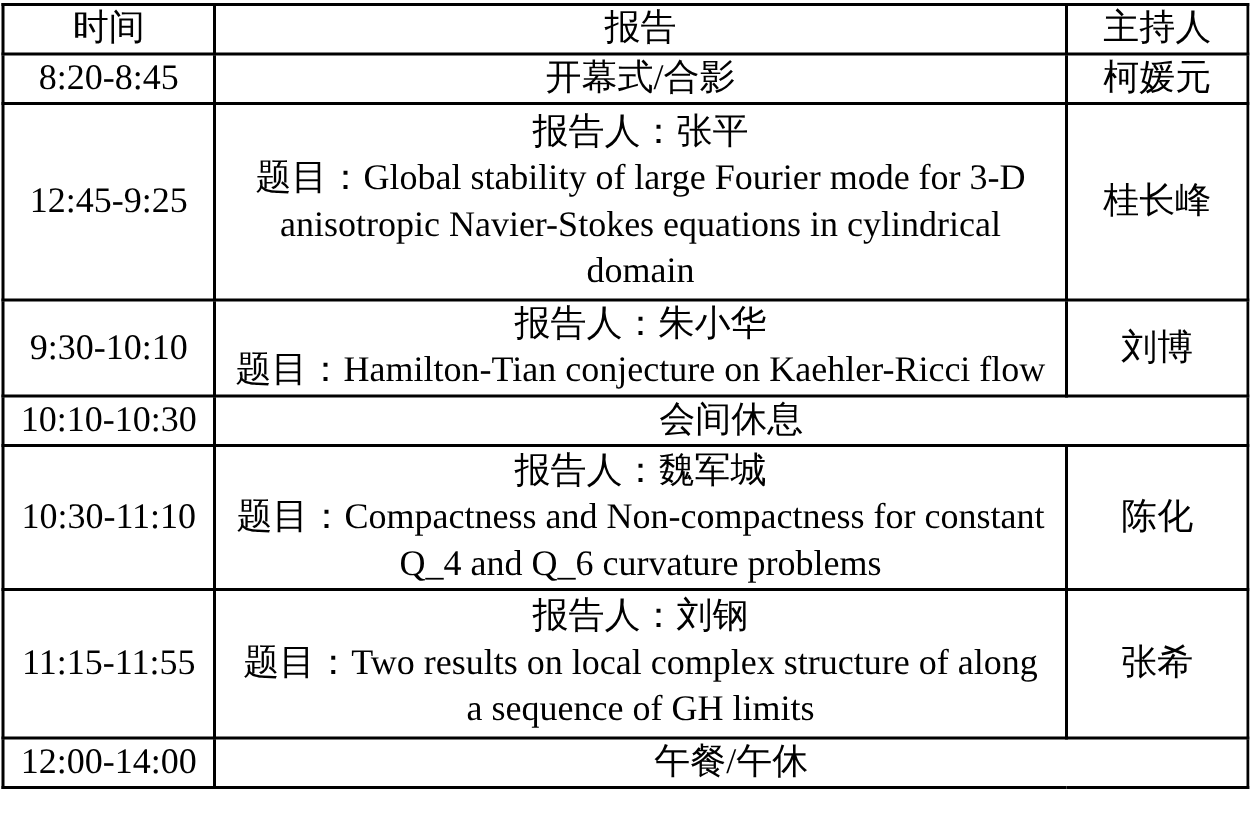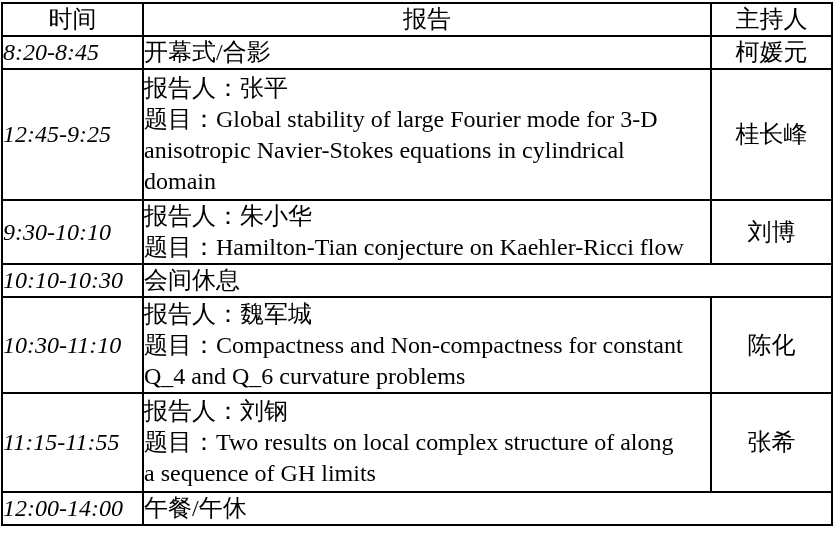--- a/index.html
+++ b/index.html
@@ -27,29 +27,29 @@
     line-height: 31px;
     font-weight: normal;
     vertical-align: middle;
     padding: 0;
     overflow: hidden;
   }
   th.hdr {
     text-align: center;
   }
   td.time {
+    text-align: center;
     white-space: nowrap;
-    font-style: italic;
   }
   td.chair {
     text-align: center;
     white-space: nowrap;
   }
   td.report {
-    text-align: left;
+    text-align: center;
     padding-left: 8px;
     padding-right: 4px;
   }
   td.report .line {
     display: block;
   }
 </style>
 </head>
 <body>
 

